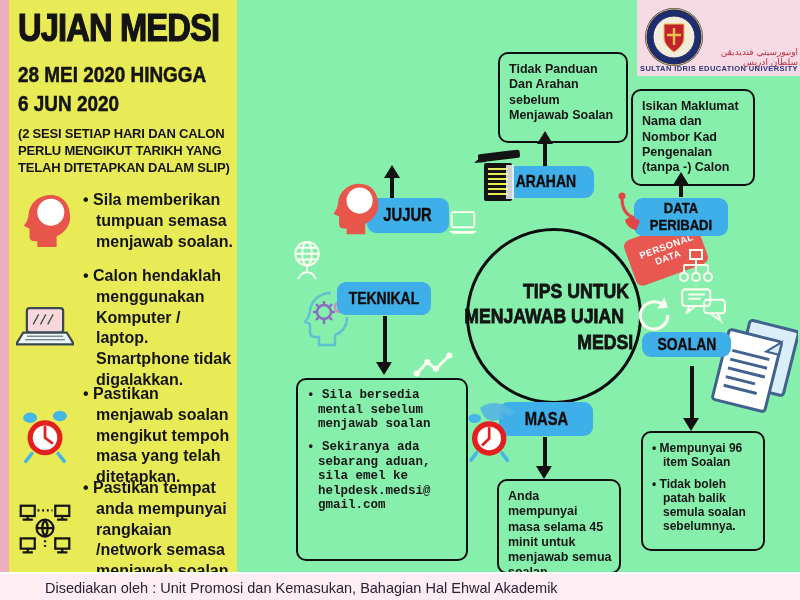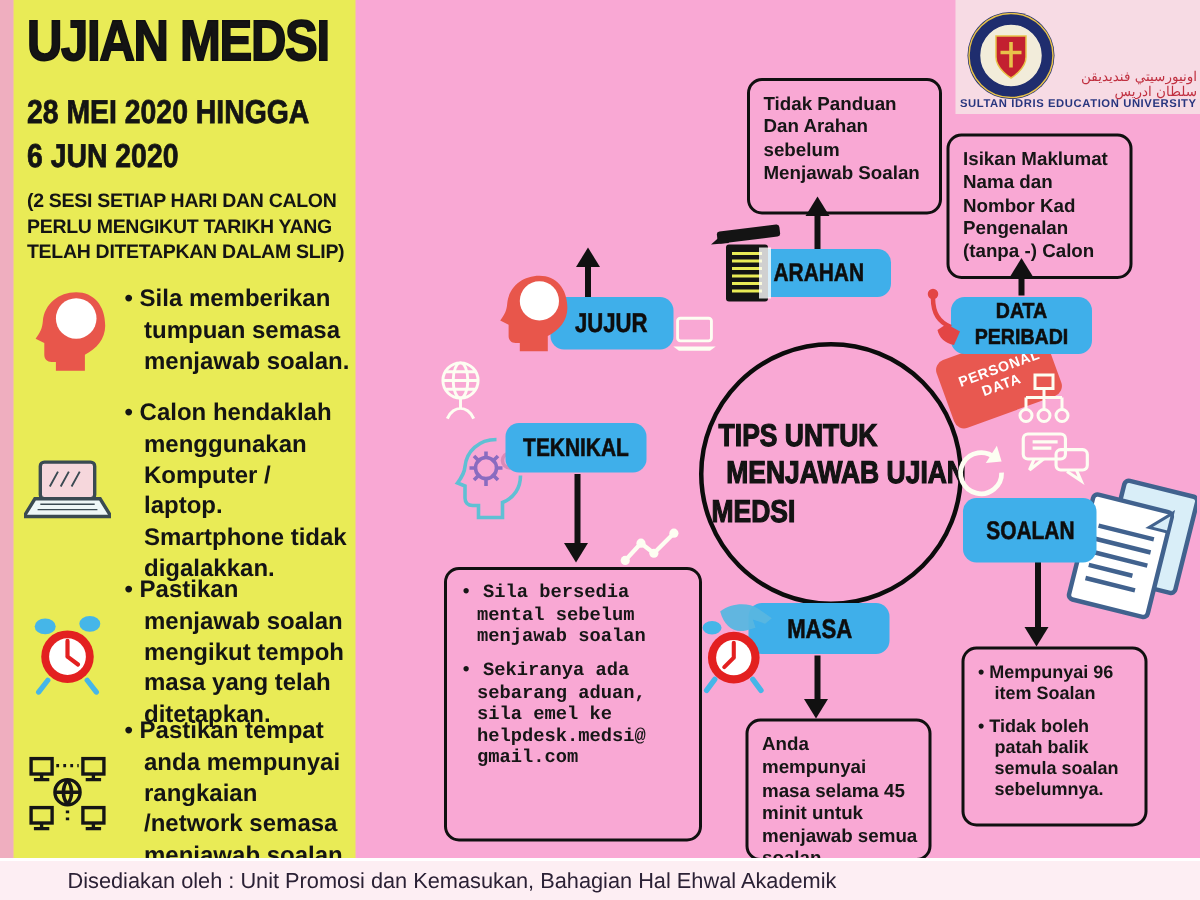--- a/index.html
+++ b/index.html
@@ -1,17 +1,17 @@
 <!DOCTYPE html>
 <html><head>
 <meta charset="utf-8">
 <style>
   html,body{margin:0;padding:0;}
   body{font-family:"Liberation Sans","DejaVu Sans",sans-serif;}
-  #poster{position:relative;width:800px;height:600px;overflow:hidden;background:#f9a8d4;color:#141414;}
+  #poster{position:relative;width:800px;height:600px;overflow:hidden;background:#86efac;color:#141414;}
   .abs{position:absolute;}
   
   #left-strip{left:0;top:0;width:9px;height:600px;background:#efaebf;}
   #left-panel{left:9px;top:0;width:228px;height:572px;background:#e9eb56;}
   #logo-panel{left:637px;top:0;width:163px;height:76px;background:#f7dbe4;}
   #footer-bar{left:0;top:572px;width:800px;height:28px;background:#fdeef3;border-top:2px solid #fff;display:flex;align-items:center;z-index:9;}
   #footer-bar .ftxt{margin-left:45px;font-size:14.5px;color:#2b2135;}
   
   .narrowL{display:inline-block;transform:scaleX(0.86);transform-origin:left center;white-space:nowrap;}
   #title-block{left:18px;top:8px;width:214px;}
@@ -37,24 +37,24 @@
   #soalan-box{left:641px;top:431px;width:104px;height:103px;}
   
   .nlabel{position:absolute;background:#3fafea;border-radius:9px;display:flex;align-items:center;justify-content:center;text-align:center;font-weight:bold;color:#0d0d0d;z-index:3;}
   .nlabel .lt{display:inline-block;transform:scaleX(0.82);font-size:18px;white-space:nowrap;-webkit-text-stroke:0.4px #111;}
   #jujur-label{left:367px;top:198px;width:82px;height:35px;}
   #teknikal-label{left:337px;top:282px;width:94px;height:33px;}
   #teknikal-label .lt,#arahan-label .lt,#soalan-label .lt{font-size:17px;}
   #arahan-label{left:497px;top:166px;width:97px;height:32px;}
   #data-label{left:634px;top:198px;width:94px;height:38px;}
   #data-label .lt{font-size:14.5px;white-space:normal;line-height:1.2;width:74px;transform:scaleX(0.9);}
-  #soalan-label{left:642px;top:332px;width:89px;height:43px;}
+  #soalan-label{left:642px;top:332px;width:89px;height:25px;}
   #masa-label{left:499px;top:402px;width:94px;height:34px;}
   
-  #center-circle{left:466px;top:228px;width:170px;height:170px;border:3.5px solid #0c0c0c;border-radius:50%;display:flex;flex-direction:column;align-items:flex-start;justify-content:center;text-align:center;z-index:2;}
+  #center-circle{left:466px;top:228px;width:170px;height:170px;border:3.5px solid #0c0c0c;border-radius:50%;display:flex;flex-direction:column;align-items:flex-end;justify-content:center;text-align:center;z-index:2;}
   #center-circle .cl{font-size:21px;font-weight:bold;line-height:1.22;-webkit-text-stroke:0.8px #111;transform:scaleX(0.84);white-space:nowrap;}
   
   .arrline{position:absolute;width:3.5px;background:#111;z-index:2;}
   .ahead{position:absolute;width:0;height:0;border-left:8px solid transparent;border-right:8px solid transparent;z-index:2;}
   .ahead.up{border-bottom:13px solid #111;}
   .ahead.down{border-top:13px solid #111;}
   
   #personal-tag{left:628px;top:228px;width:76px;height:48px;background:#e85850;border-radius:7px;transform:rotate(-20deg);display:flex;align-items:center;justify-content:center;z-index:1;}
   #personal-tag .ptxt{color:#fff;font-size:9.5px;font-weight:bold;text-align:center;line-height:1.2;letter-spacing:0.5px;width:52px;}
   

